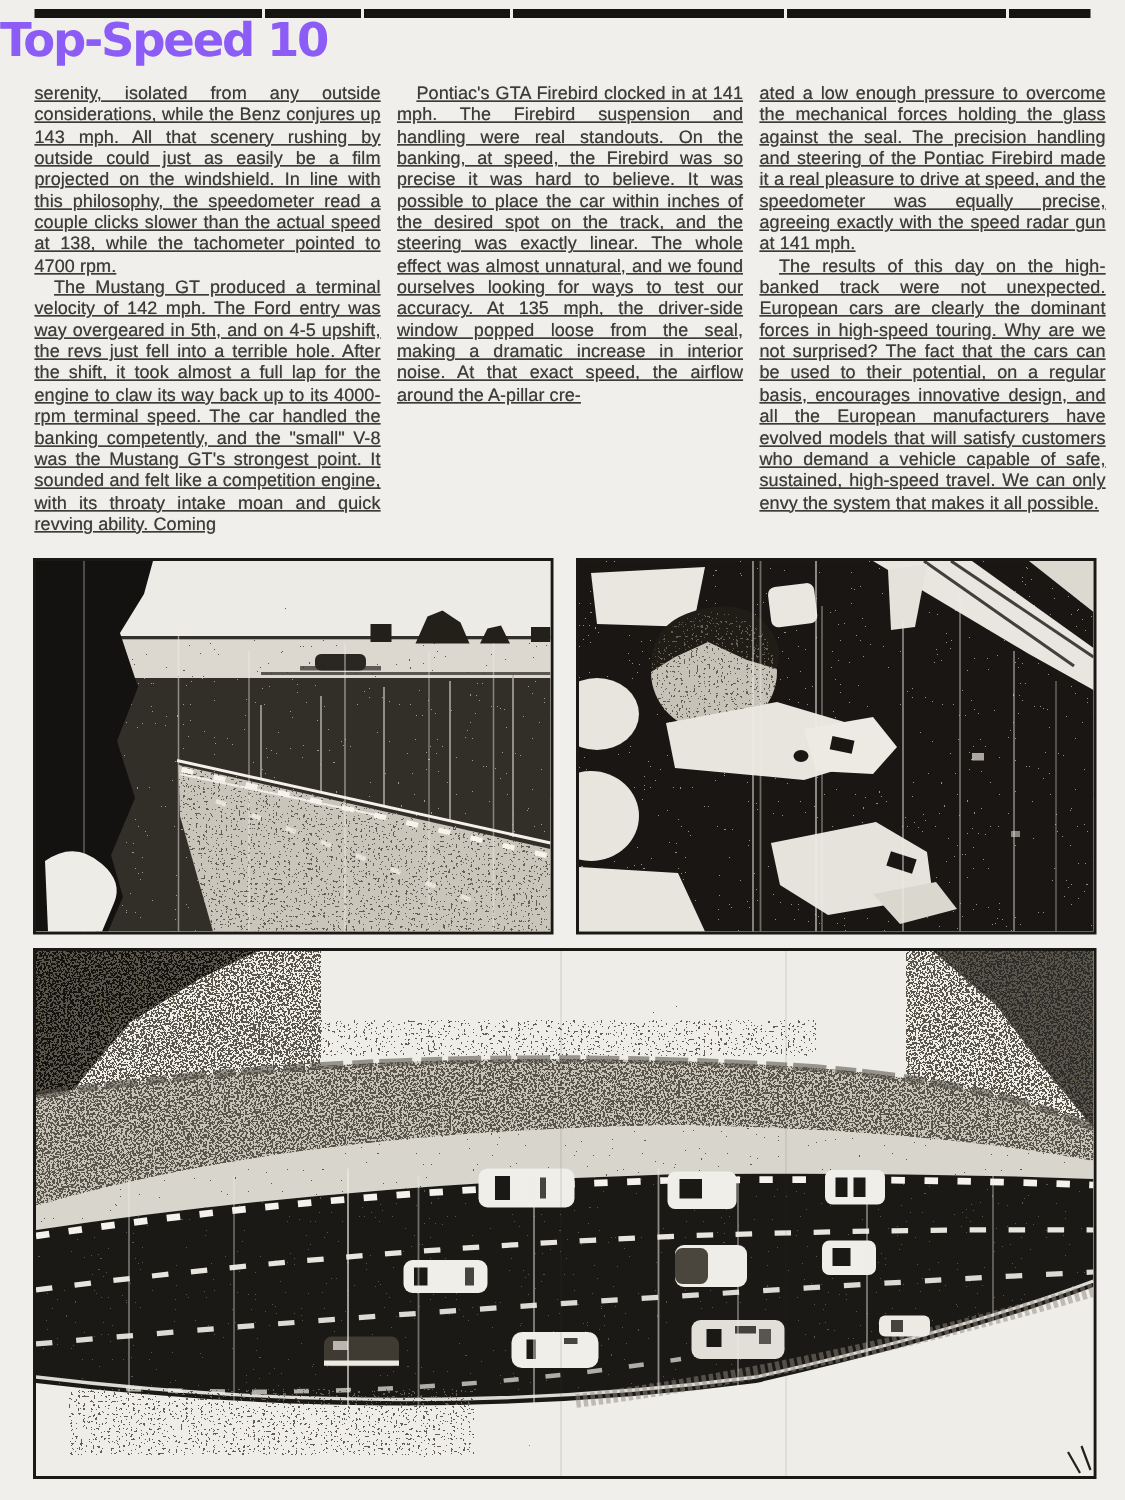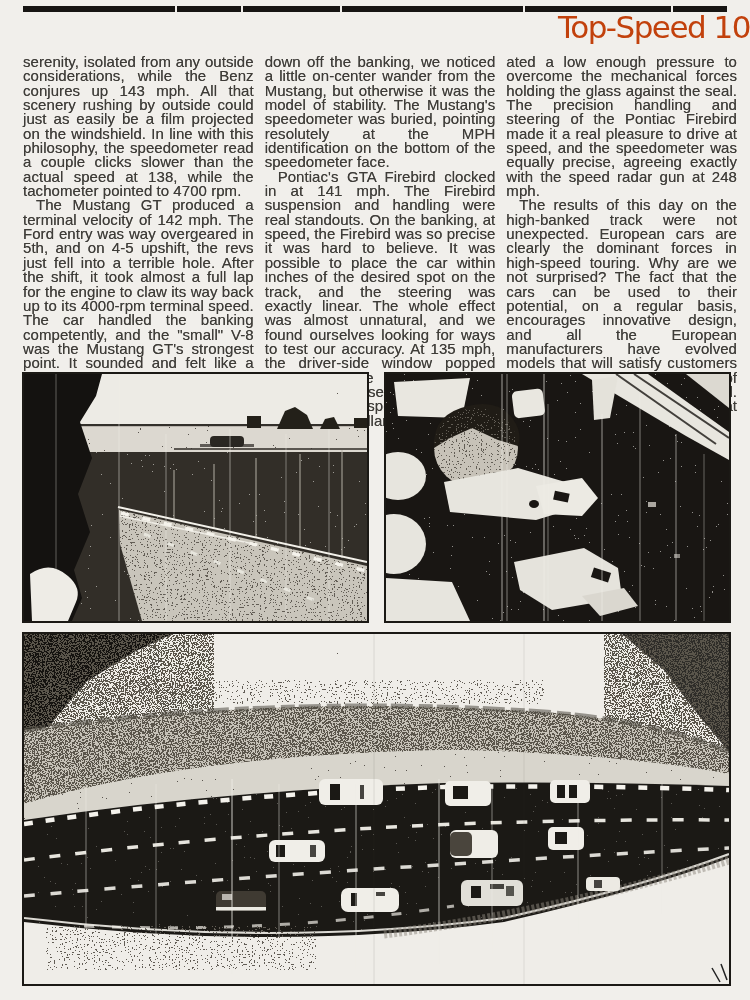--- a/index.html
+++ b/index.html
@@ -13,37 +13,38 @@
     background:linear-gradient(90deg,
       #171513 0 152px,#f1efeb 152px 154px,
       #171513 154px 218px,#f1efeb 218px 220px,
       #171513 220px 317px,#f1efeb 317px 319px,
       #171513 319px 500px,#f1efeb 500px 502px,
       #171513 502px 648px,#f1efeb 648px 650px,
       #171513 650px 704px);
   }
   .title{
     position:absolute;left:0;top:9px;width:750px;margin:0;
-    text-align:right;
+    text-align:left;
     font-family:"DejaVu Sans", sans-serif;
-    font-weight:normal;font-size:31px;line-height:37px;
-    letter-spacing:-1.5px;color:#c2410c;
+    font-weight:bold;font-size:31px;line-height:37px;
+    letter-spacing:-1.5px;color:#8b5cf6;
   }
   .article{
     position:absolute;left:23px;top:55px;width:714px;
     display:flex;gap:11px;
   }
   .col{flex:1;min-width:0;}
   .col p{
     margin:0;
-    font-size:15px;line-height:14.35px;
+    font-size:12px;line-height:14.35px;
     text-align:justify;
     color:#3e3c38;
     letter-spacing:0.05px;
     text-shadow:0 0 0.45px rgba(62,60,56,0.75);
+    text-decoration:underline;
   }
   .col p.indent{text-indent:13px;}
   figure.photo{
     margin:0;padding:0;position:absolute;box-sizing:border-box;
     border:2px solid #1b1915;background:#efede8;
   }
   figure.photo svg{display:block;width:100%;height:100%;}
   .photo-left{left:22px;top:372px;width:347px;height:251px;}
   .photo-right{left:384px;top:372px;width:347px;height:251px;}
   .photo-bottom{left:22px;top:632px;width:709px;height:354px;}
@@ -98,25 +99,24 @@
 
 <div class="top-rule"></div>
 <h1 class="title">Top-Speed 10</h1>
 
 <div class="article">
   <div class="col">
       <p class="">serenity, isolated from any outside considerations, while the Benz conjures up 143 mph. All that scenery rushing by outside could just as easily be a film projected on the windshield. In line with this philosophy, the speedometer read a couple clicks slower than the actual speed at 138, while the tachometer pointed to 4700 rpm.</p>
       <p class="indent">The Mustang GT produced a terminal velocity of 142 mph. The Ford entry was way overgeared in 5th, and on 4-5 upshift, the revs just fell into a terrible hole. After the shift, it took almost a full lap for the engine to claw its way back up to its 4000-rpm terminal speed. The car handled the banking competently, and the "small" V-8 was the Mustang GT's strongest point. It sounded and felt like a competition engine, with its throaty intake moan and quick revving ability. Coming</p>
     </div>
   <div class="col">
-      <p class="">down off the banking, we noticed a little on-center wander from the Mustang, but otherwise it was the model of stability. The Mustang's speedometer was buried, pointing resolutely at the MPH identification on the bottom of the speedometer face.</p>
       <p class="indent">Pontiac's GTA Firebird clocked in at 141 mph. The Firebird suspension and handling were real standouts. On the banking, at speed, the Firebird was so precise it was hard to believe. It was possible to place the car within inches of the desired spot on the track, and the steering was exactly linear. The whole effect was almost unnatural, and we found ourselves looking for ways to test our accuracy. At 135 mph, the driver-side window popped loose from the seal, making a dramatic increase in interior noise. At that exact speed, the airflow around the A-pillar cre-</p>
     </div>
   <div class="col">
-      <p class="">ated a low enough pressure to overcome the mechanical forces holding the glass against the seal. The precision handling and steering of the Pontiac Firebird made it a real pleasure to drive at speed, and the speedometer was equally precise, agreeing exactly with the speed radar gun at 248 mph.</p>
+      <p class="">ated a low enough pressure to overcome the mechanical forces holding the glass against the seal. The precision handling and steering of the Pontiac Firebird made it a real pleasure to drive at speed, and the speedometer was equally precise, agreeing exactly with the speed radar gun at 141 mph.</p>
       <p class="indent">The results of this day on the high-banked track were not unexpected. European cars are clearly the dominant forces in high-speed touring. Why are we not surprised? The fact that the cars can be used to their potential, on a regular basis, encourages innovative design, and all the European manufacturers have evolved models that will satisfy customers who demand a vehicle capable of safe, sustained, high-speed travel. We can only envy the system that makes it all possible.</p>
     </div>
 </div>
 
 <figure class="photo photo-left" aria-label="view down the high banking past the guardrail">
   <svg viewBox="0 0 343 247" preserveAspectRatio="none">
     <rect width="343" height="247" fill="#edebe5"></rect>
     <rect x="40" y="52" width="303" height="26" fill="#dcd8d0"></rect>
     <rect x="40" y="52" width="303" height="26" filter="url(#spkA)" fill="#000"></rect>
     <rect x="55" y="50" width="288" height="2.2" fill="#33302b"></rect>

